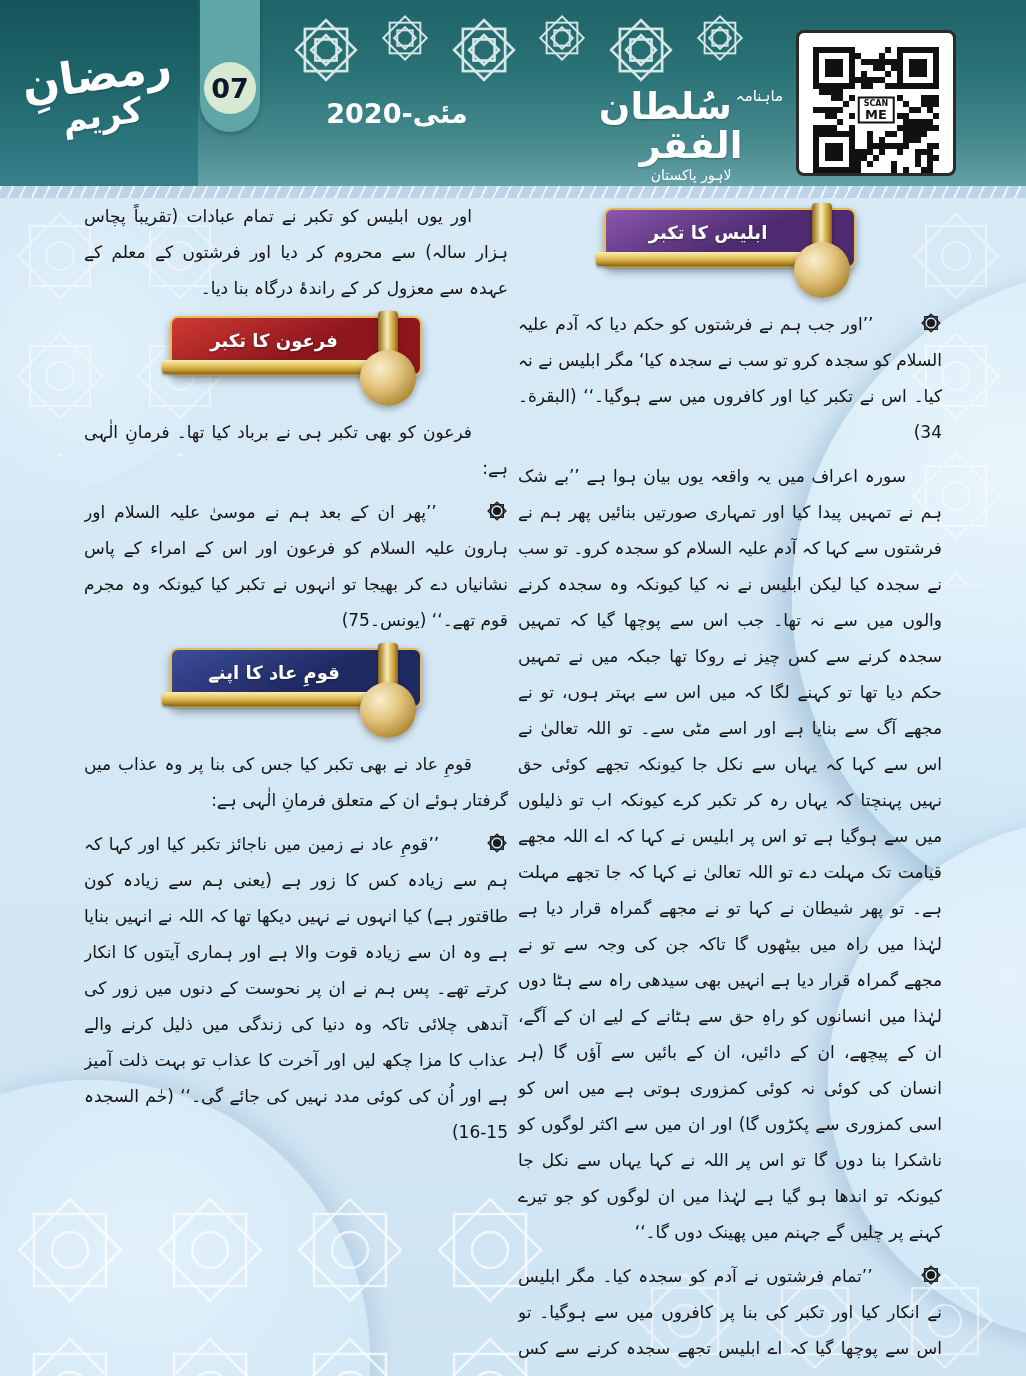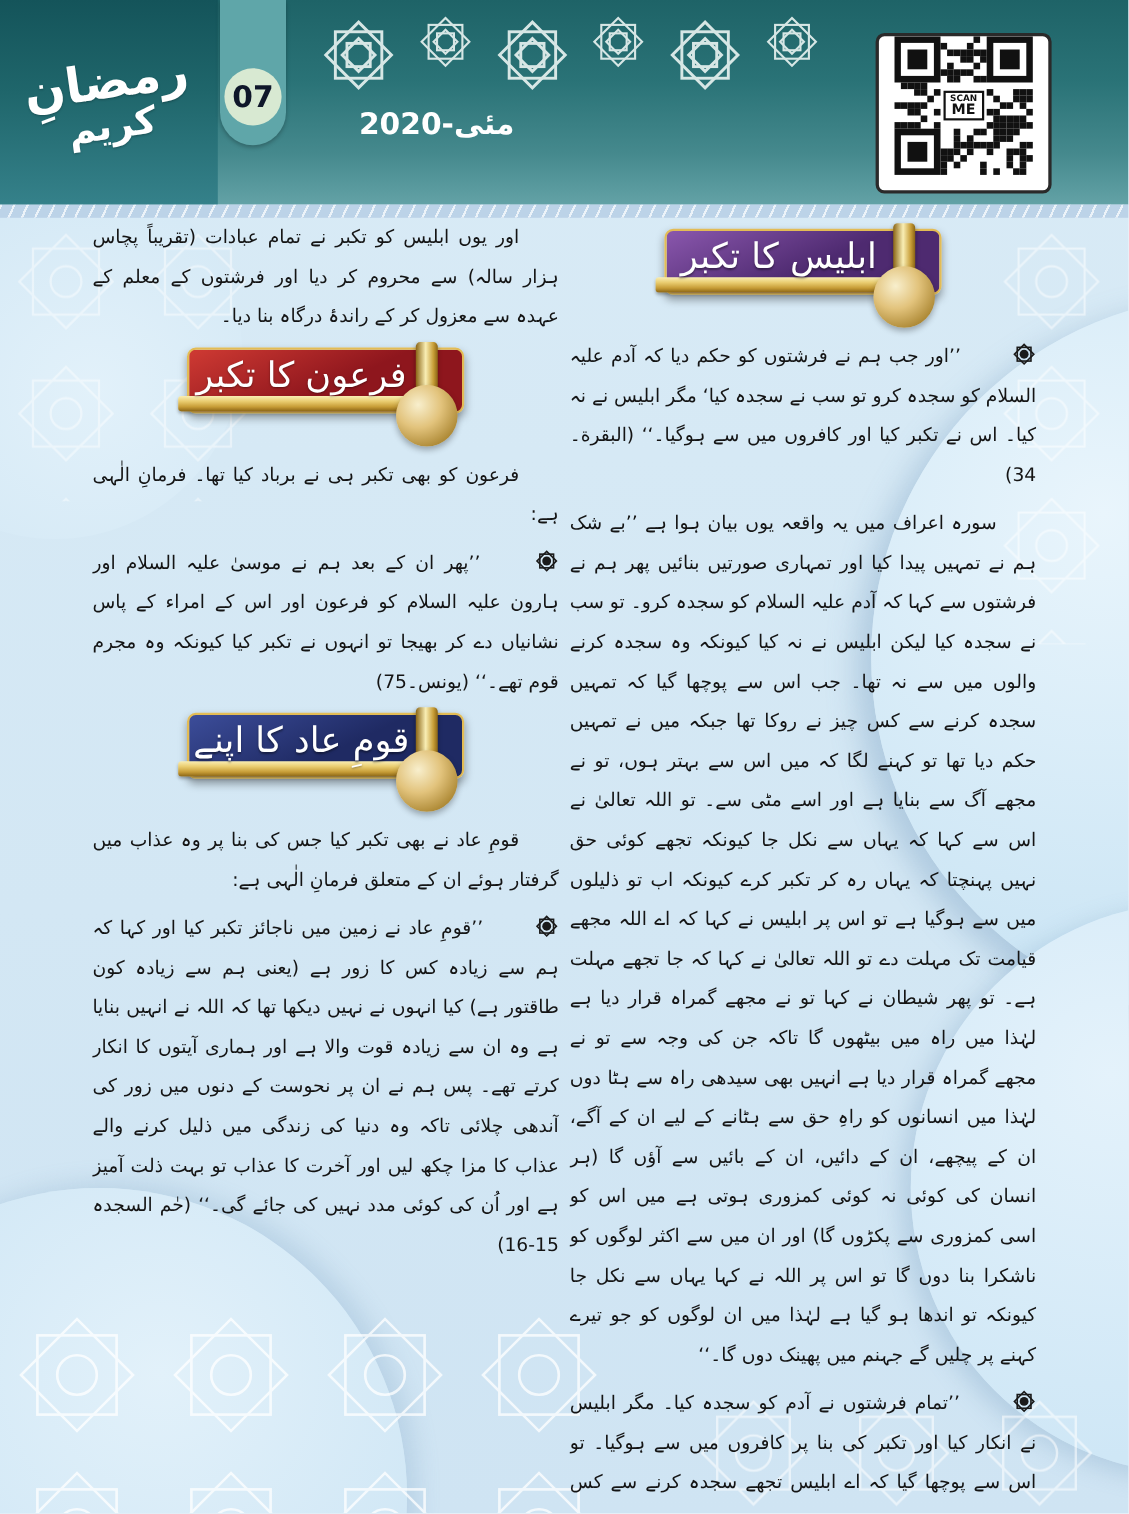--- a/index.html
+++ b/index.html
@@ -47,21 +47,21 @@
   .hdr-date{position:absolute;left:322px;top:98px;width:150px;color:#fff;font-weight:bold;
             font-size:27px;text-align:center;direction:rtl;}
   .hdr-url{position:absolute;left:196px;top:142px;width:408px;color:#fff;font-weight:bold;
            font-size:21px;text-align:center;letter-spacing:.2px;}
   .mag{position:absolute;left:584px;top:88px;width:214px;color:#fff;direction:rtl;
        text-align:center;line-height:1.05;}
   .mag .m-pre{font-size:15px;display:inline-block;margin-left:4px;vertical-align:18px;}
   .mag .m-name{font-size:37px;font-weight:bold;text-shadow:0 1px 2px rgba(0,0,0,.3);}
   .mag .m-city{font-size:14px;display:block;margin-top:2px;letter-spacing:1px;}
   .qr-card{position:absolute;left:796px;top:30px;width:154px;height:140px;background:#fff;
-           border:3px solid #2a2a2a;border-radius:8px;display:flex;align-items:flex-start;
+           border:3px solid #2a2a2a;border-radius:8px;display:flex;align-items:flex-end;
            justify-content:center;}
   .qr-wrap{position:relative;width:126px;height:126px;}
   .qr-label{position:absolute;left:50%;top:50%;transform:translate(-50%,-50%);background:#fff;
             border:2px solid #111;padding:1px 4px;font-weight:bold;color:#111;text-align:center;
             line-height:1;}
   .qr-label .l1{font-size:8px;display:block;}
   .qr-label .l2{font-size:13px;display:block;}
 
   
   .col{position:absolute;top:198px;width:424px;height:1170px;overflow:hidden;direction:rtl;
@@ -79,21 +79,21 @@
   .banner .stripe{position:absolute;left:-8px;right:24px;bottom:2px;height:14px;border-radius:3px;
       background:linear-gradient(180deg,#f9eeb4 0%,#e9cc6f 35%,#c79d37 70%,#8a6414 100%);
       box-shadow:0 2px 3px rgba(0,0,0,.3);}
   .banner .ribbon{position:absolute;right:24px;top:-5px;width:20px;height:78px;border-radius:4px;
       background:linear-gradient(90deg,#8a6414 0%,#f9eeb4 45%,#c79d37 80%,#8a6414 100%);
       box-shadow:0 2px 4px rgba(0,0,0,.3);}
   .banner .ball{position:absolute;right:6px;bottom:-30px;width:56px;height:56px;border-radius:50%;
       background:radial-gradient(circle at 36% 32%,#f8efcd 0%,#e2c37c 40%,#b08c39 75%,#7e5f1a 100%);
       box-shadow:0 3px 6px rgba(0,0,0,.3);}
   .banner .title{position:absolute;left:6px;right:50px;top:0;bottom:10px;display:flex;
-      align-items:center;justify-content:center;color:#fff;font-size:32px;font-weight:normal;
+      align-items:center;justify-content:center;color:#fff;font-size:18px;font-weight:bold;
       text-shadow:0 1px 2px rgba(0,0,0,.4);white-space:nowrap;}
 </style>
 </head>
 <body>
 
 <div class="page">
 
   <svg width="0" height="0" style="position:absolute" aria-hidden="true">
     <defs>
       <symbol id="rosette8" viewBox="0 0 100 100">
@@ -176,20 +176,24 @@
           <use href="#rosette8"></use>
         </svg>
       <svg width="88" height="88">
           <use href="#rosette8"></use>
         </svg>
       <svg width="64" height="64">
           <use href="#rosette8"></use>
         </svg>
     </div>
     <div class="hdr-date">مئی-2020</div>
+    <div class="mag">
+      <span class="m-pre">ماہنامہ</span><span class="m-name">سُلطان الفقر</span>
+      <span class="m-city">لاہور پاکستان</span>
+    </div>
     <div class="qr-card">
       <div class="qr-wrap">
         <svg id="qr-svg" width="126" height="126">
             <g fill="#111">
               <rect x="72" y="0" width="6" height="6"></rect>
               <rect x="42" y="6" width="6" height="6"></rect>
               <rect x="66" y="6" width="6" height="6"></rect>
               <rect x="48" y="12" width="6" height="6"></rect>
               <rect x="54" y="12" width="6" height="6"></rect>
               <rect x="60" y="12" width="6" height="6"></rect>

